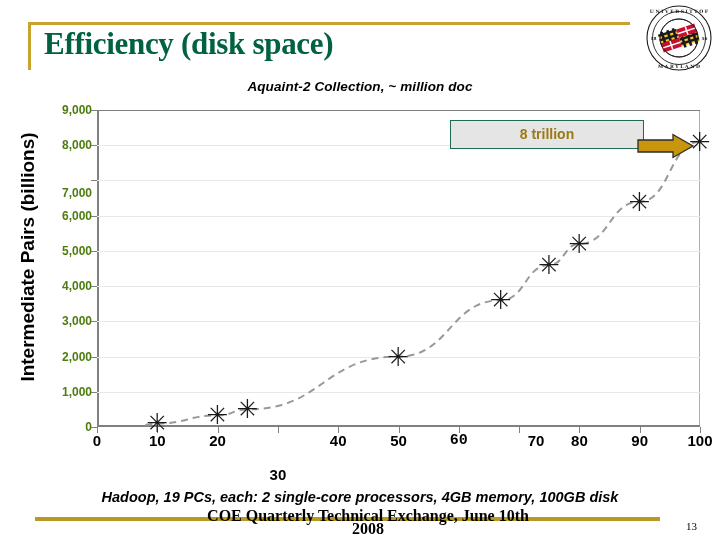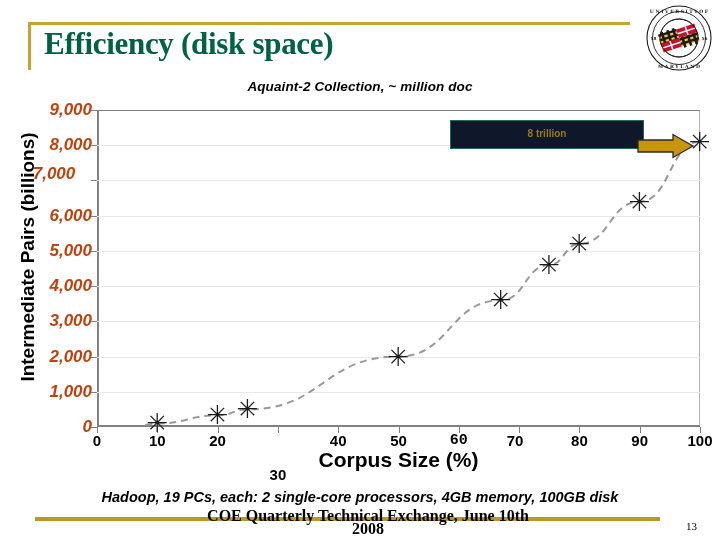--- a/index.html
+++ b/index.html
@@ -102,26 +102,25 @@
     text-align: center;
     font-size: 21px;
     font-weight: bold;
     color: #000;
   }
   .ytick {
     position: absolute;
     right: 0;
     width: 76px;
     text-align: right;
-    font-size: 17px;
-    font-weight: bold;
-    color: #c2410c;
+    font-size: 12px;
+    font-weight: bold;
+    color: #4d7c0f;
     transform: translateY(-50%);
     white-space: nowrap;
-    font-style: italic;
   }
   .yticks-wrap {
     position: absolute;
     left: 10px;
     top: 0;
     width: 82px;
     height: 390px;
   }
   .xtick {
     position: absolute;
@@ -205,23 +204,23 @@
   }
 
   
   .callout {
     position: absolute;
     left: 450px;
     top: 120px;
     width: 180px;
     padding: 4px 6px 5px 6px;
     border: 1.5px solid #1F6B4F;
-    background: #0f172a;
-    text-align: center;
-    font-size: 10px;
+    background: #e5e5e5;
+    text-align: center;
+    font-size: 14px;
     font-weight: bold;
     color: #9A7A12;
     line-height: 18px;
     z-index: 6;
   }
   .callout-arrow {
     position: absolute;
     left: 637px;
     top: 133px;
     width: 58px;
@@ -322,43 +321,42 @@
           </g>
         </g>
         <circle r="19" fill="none" stroke="#1a1a1a" stroke-width="1"></circle>
       </g>
     </svg>
   </div>
 
   <div id="chart">
 
     <div class="y-axis-title">Intermediate Pairs (billions)</div>
-    <div class="x-axis-title">Corpus Size (%)</div>
 
     <div class="yticks-wrap" id="yticks-wrap">
         <div class="ytick" style="top: 331px;">0</div>
         <div class="ytick" style="top: 295.778px;">1,000</div>
         <div class="ytick" style="top: 260.556px;">2,000</div>
         <div class="ytick" style="top: 225.333px;">3,000</div>
         <div class="ytick" style="top: 190.111px;">4,000</div>
         <div class="ytick" style="top: 154.889px;">5,000</div>
         <div class="ytick" style="top: 119.667px;">6,000</div>
-        <div class="ytick" style="top: 78px; text-align: center;">7,000</div>
+        <div class="ytick" style="top: 97px;">7,000</div>
         <div class="ytick" style="top: 49.2222px;">8,000</div>
         <div class="ytick" style="top: 14px;">9,000</div>
       </div>
     <div id="xticks-wrap">
         <div class="xtick" style="left: 97px;">0</div>
         <div class="xtick" style="left: 157.3px;">10</div>
         <div class="xtick" style="left: 217.6px;">20</div>
         <div class="xtick" style="left: 277.9px; margin-top: 34px;">30</div>
         <div class="xtick" style="left: 338.2px;">40</div>
         <div class="xtick" style="left: 398.5px;">50</div>
         <div class="xtick" style="left: 458.8px; font-family: Liberation Mono, monospace;">60</div>
-        <div class="xtick" style="left: 515px;">70</div>
+        <div class="xtick" style="left: 536px;">70</div>
         <div class="xtick" style="left: 579.4px;">80</div>
         <div class="xtick" style="left: 639.7px;">90</div>
         <div class="xtick" style="left: 700px;">100</div>
       </div>
 
     <div id="plot">
       <div class="axis-y"></div>
       <div class="axis-y-right"></div>
       <div class="axis-x"></div>
     <div class="ytickmark" style="top: 317px;"></div>

